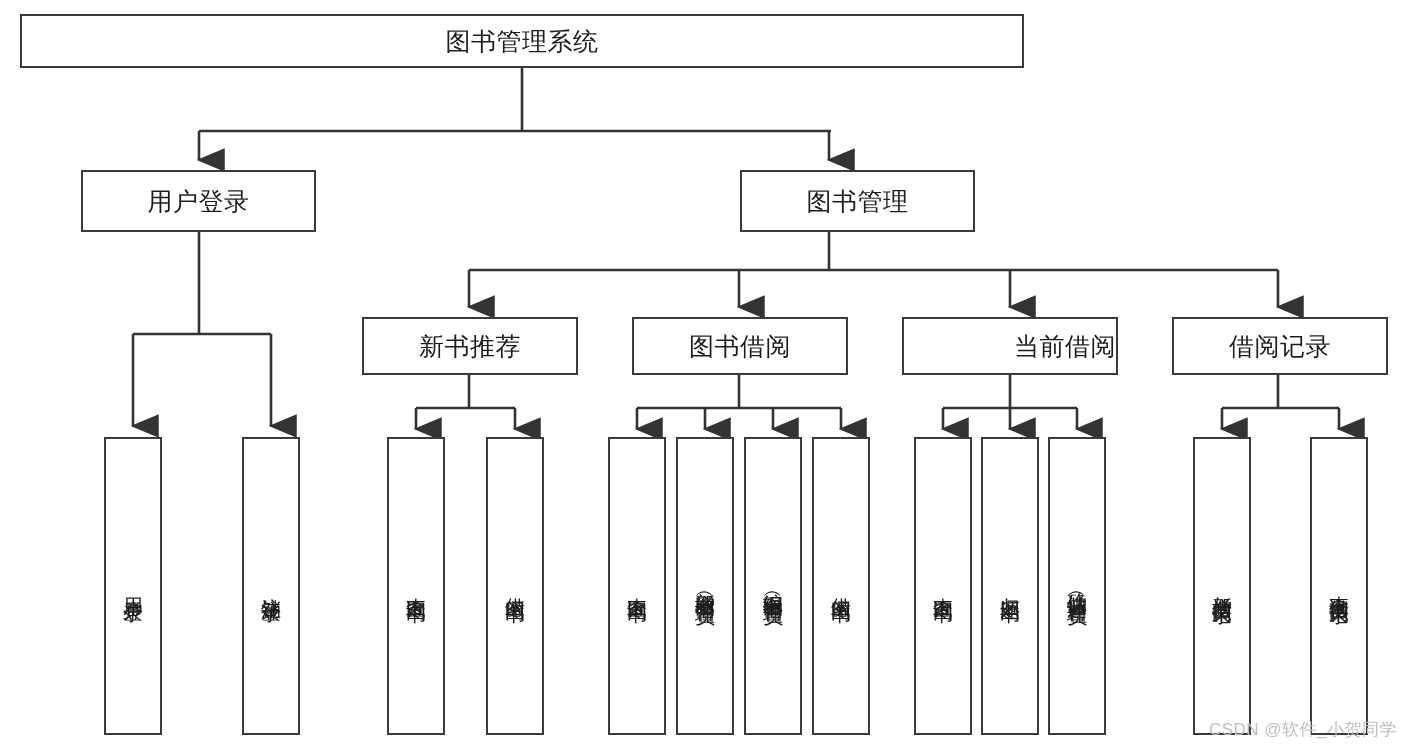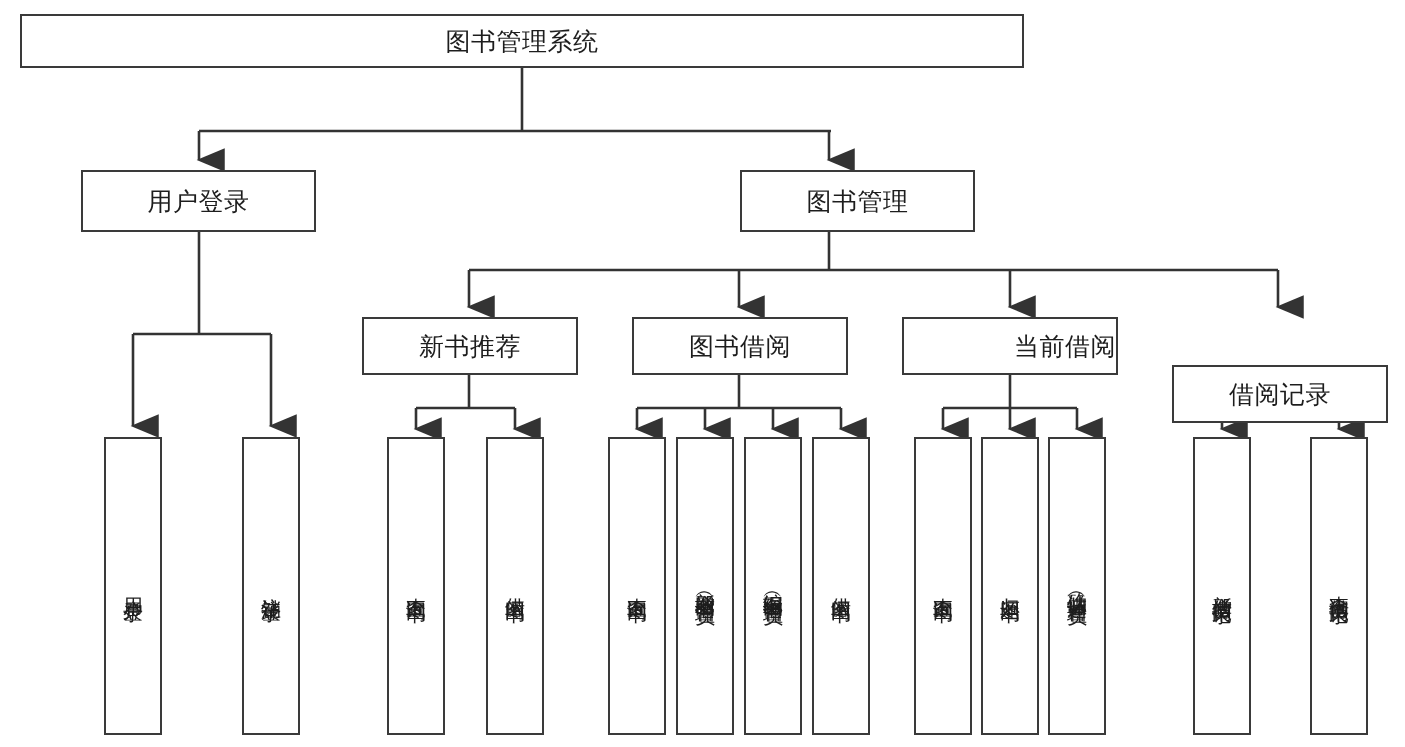--- a/index.html
+++ b/index.html
@@ -131,21 +131,21 @@
 
   <div class="node node-h" style="left:632px; top:317px; width:216px; height:58px;">
     <span>图书借阅</span>
   </div>
   <div class="node node-h" style="left:362px; top:317px; width:216px; height:58px;">
     <span>新书推荐</span>
   </div>
   <div class="node node-h" style="left:902px; top:317px; width:216px; height:58px;justify-content:flex-end;">
     <span>当前借阅</span>
   </div>
-  <div class="node node-h" style="left:1172px; top:317px; width:216px; height:58px;margin-top:48px;">
+  <div class="node node-h" style="left:1172px; top:317px; width:216px; height:58px;">
     <span>借阅记录</span>
   </div>
 
   <div class="node node-v leaf" style="left:104px; top:437px; height:298px;">
     <span>用户登录</span>
   </div>
   <div class="node node-v leaf" style="left:242px; top:437px; height:298px;">
     <span>注销登录</span>
   </div>
 
@@ -179,13 +179,14 @@
     <span>确认归还（管理员）</span>
   </div>
 
   <div class="node node-v leaf" style="left:1193px; top:437px; height:298px;">
     <span>新增借阅记录</span>
   </div>
   <div class="node node-v leaf" style="left:1310px; top:437px; height:298px;">
     <span>查询借阅记录</span>
   </div>
 
+  <div class="watermark">CSDN @软件_小贺同学</div>
 </div>
 
 </body></html>

